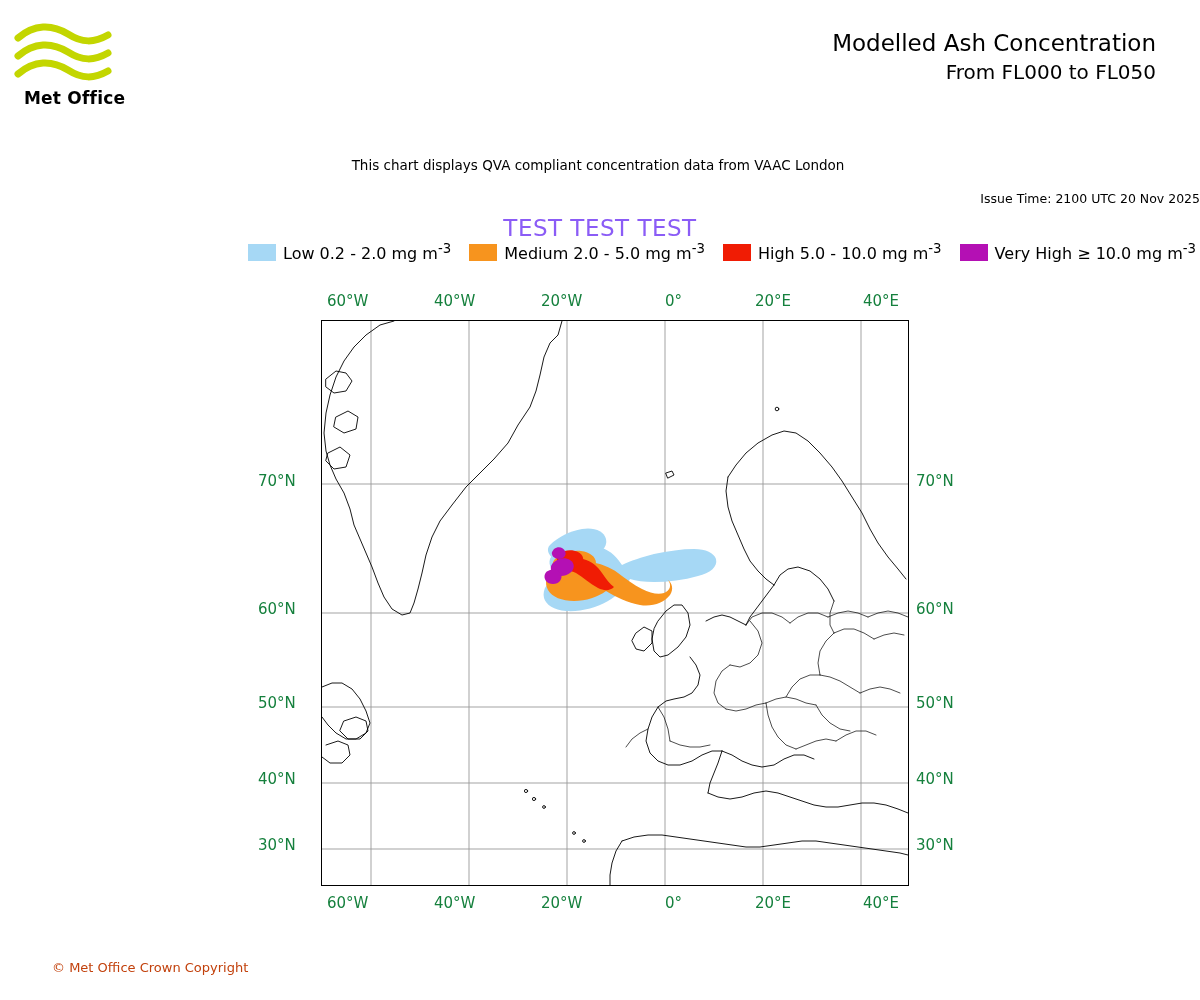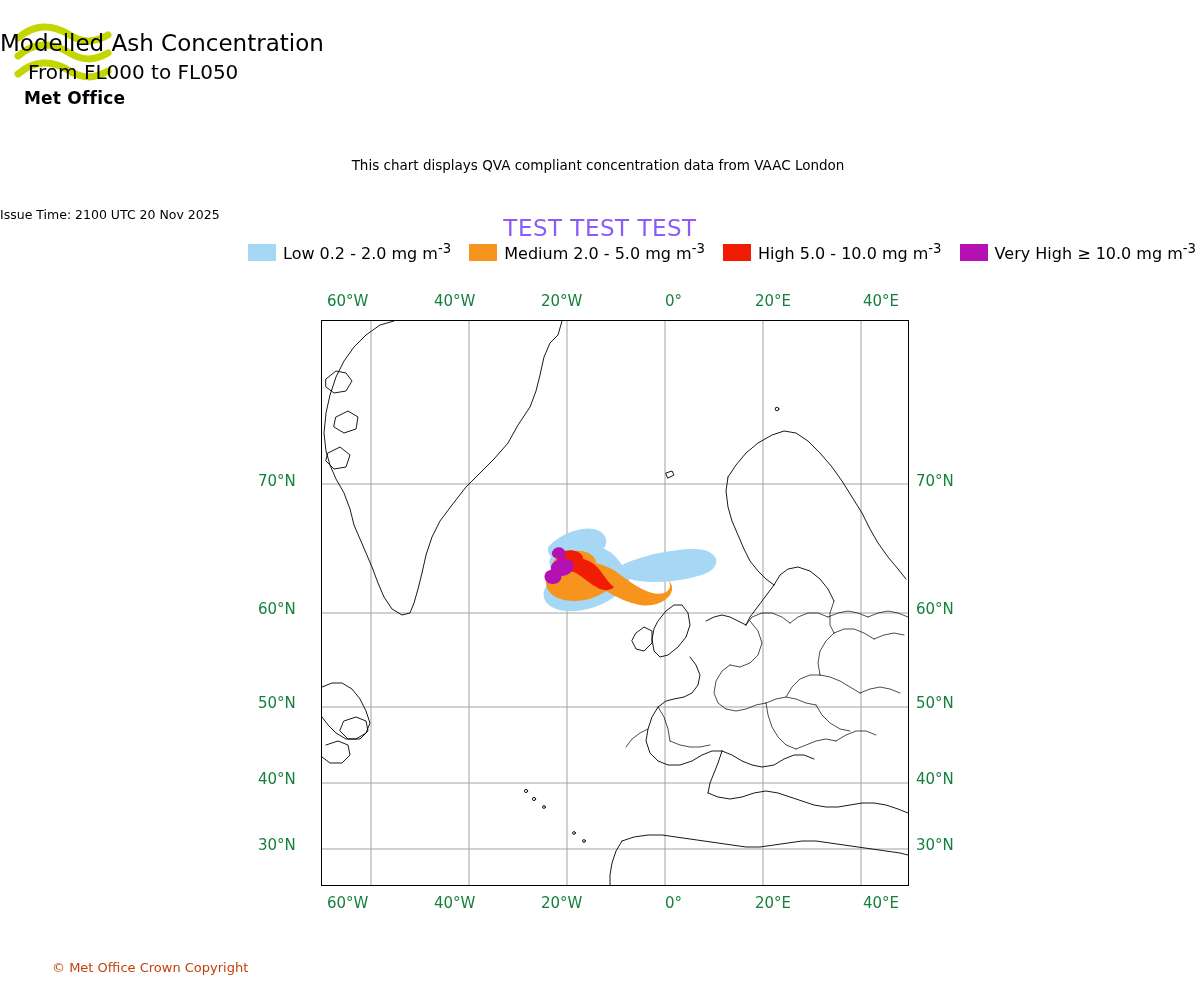--- a/index.html
+++ b/index.html
@@ -35,21 +35,21 @@
     font-family: "DejaVu Sans", sans-serif;
     margin-left: 12px;
   }
 
   
   .title-block {
     position: absolute;
     left: 0;
     top: 28px;
     width: 1156px;
-    text-align: left;
+    text-align: right;
   }
   .title-main {
     font-size: 23px;
     line-height: 31px;
     color: #000;
   }
   .title-sub {
     font-size: 20px;
     line-height: 27px;
     color: #000;
@@ -60,23 +60,23 @@
     left: 0;
     top: 157px;
     width: 1196px;
     text-align: center;
     font-size: 13.5px;
     color: #000;
   }
   .issue-line {
     position: absolute;
     left: 0;
-    top: 207px;
+    top: 191px;
     width: 1200px;
-    text-align: left;
+    text-align: right;
     font-size: 12.5px;
     color: #000;
   }
   .test-banner {
     position: absolute;
     left: 0;
     top: 215px;
     width: 1200px;
     text-align: center;
     font-size: 23px;

